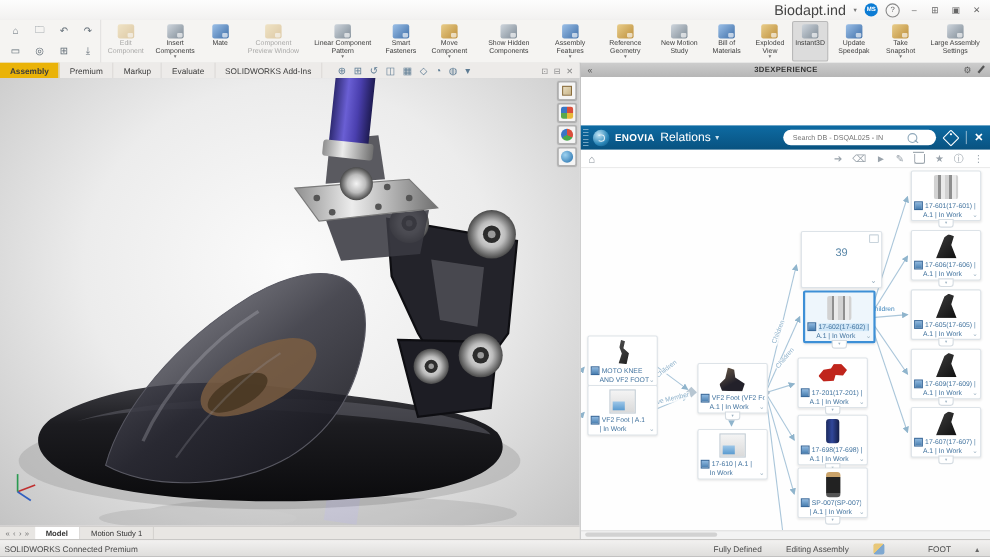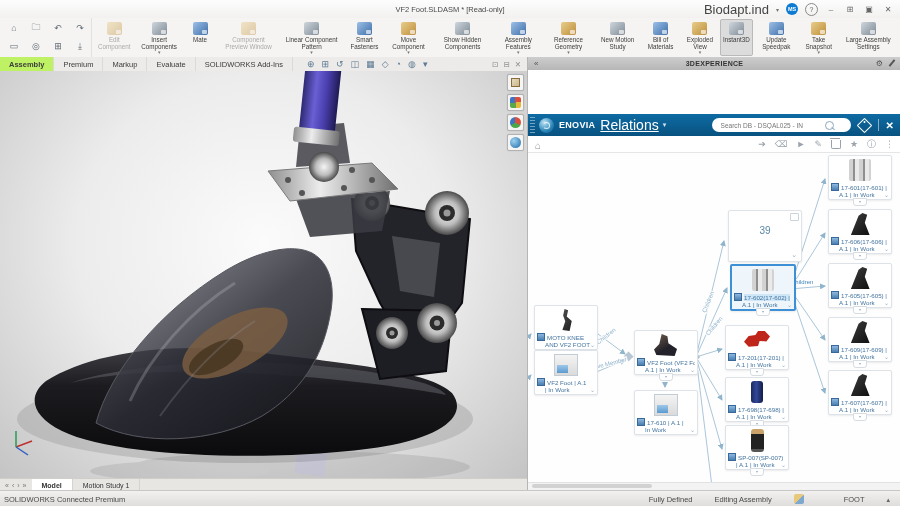--- a/index.html
+++ b/index.html
@@ -32,21 +32,21 @@
   .rbtn:nth-child(3n) .ric{background:linear-gradient(135deg,#9cc0e8,#3f6fa8);}
   .rbtn:nth-child(3n+2) .ric{background:linear-gradient(135deg,#cfd6dd,#7f8b96);}
   .rlbl{font-size:6.3px;line-height:7px;color:#3c3c3c;text-align:center;}
   .rbtn .dcaret{font-size:5px;color:#777;line-height:5px;}
   .rbtn.disabled{opacity:.42;}
   .rbtn.active{background:#dcdcdc;border-color:#b9b9b9;}
 
   
   .tabstrip{position:absolute;left:0;top:57px;width:527px;height:14px;background:#edebe9;border-bottom:1px solid #d6d4d2;display:flex;align-items:stretch;font-size:7.5px;}
   .rtab{padding:0 9px;display:flex;align-items:center;color:#3c3c3c;border-right:1px solid #dcdad8;}
-  .rtab.active{background:#bef264;font-weight:bold;}
+  .rtab.active{background:#eab308;font-weight:bold;}
   .hud{display:flex;align-items:center;gap:7px;margin-left:14px;color:#5d7b93;font-size:9px;}
   .hud span{line-height:10px;}
   .docwin{margin-left:auto;display:flex;gap:5px;align-items:center;padding-right:6px;color:#8a8a8a;font-size:7.5px;}
 
   
   .viewport{position:absolute;left:0;top:71px;width:527px;height:407px;background:radial-gradient(ellipse at 50% 42%,#fbfbfb 0%,#ececec 50%,#c4c4c4 100%);overflow:hidden;}
   .model{position:absolute;left:0;top:0;}
   .vstrip{position:absolute;right:3px;top:3px;display:flex;flex-direction:column;gap:3px;}
   .vicon{width:15px;height:15px;border:1px solid #b2b2b2;background:#f5f5f5;border-radius:2px;position:relative;box-shadow:0 0 1px rgba(0,0,0,.2);}
   .vi-box::after{content:"";position:absolute;inset:3px;border:1px solid #8a6d3b;background:linear-gradient(135deg,#e8dcc0,#c9b68a);}
@@ -74,21 +74,21 @@
   .p-title .pt-label{position:absolute;left:0;right:0;text-align:center;font-weight:bold;letter-spacing:.3px;}
   .p-title .pt-right{margin-left:auto;display:flex;gap:5px;padding-right:5px;position:relative;z-index:2;}
   .pt-gear::after{content:"\2699";font-size:8px;color:#555;}
   .pt-pin{width:8px;height:8px;position:relative;}
   .pt-pin::after{content:"";position:absolute;left:3px;top:0;width:2px;height:8px;background:#555;transform:rotate(40deg);}
   .enovia{height:22px;background:linear-gradient(#0e6ba3,#085280);display:flex;align-items:center;color:#fff;position:relative;margin-top:44px;}
   .grip{width:5px;height:16px;margin:0 2px;background:repeating-linear-gradient(#9fc4da 0 1px,transparent 1px 3px);opacity:.7;}
   .compass{width:15px;height:15px;border-radius:50%;background:radial-gradient(circle at 35% 30%,#bfe4f5,#2a86b8 60%,#0b4f7b);margin:0 5px 0 2px;position:relative;}
   .compass::after{content:"";position:absolute;inset:4px;border-radius:50%;border:1px solid rgba(255,255,255,.8);border-left-color:transparent;}
   .en-brand{font-size:9px;font-weight:bold;letter-spacing:.3px;}
-  .en-view{font-size:14px;margin-left:5px;text-decoration:underline;}
+  .en-view{font-size:11px;margin-left:5px;}
   .en-caret{font-size:7px;margin-left:4px;color:#cfe4f0;}
   .searchbox{margin-left:auto;display:flex;align-items:center;background:#fff;border-radius:8px;height:14px;width:128px;padding:0 4px 0 7px;}
   .searchbox input{border:0;outline:0;width:100px;font-size:6.5px;color:#567;background:transparent;font-family:"Liberation Sans",sans-serif;}
   .mag{width:7px;height:7px;border:1.3px solid #8fa8ba;border-radius:50%;position:relative;margin-left:2px;}
   .mag::after{content:"";position:absolute;left:5px;top:6px;width:4px;height:1.4px;background:#8fa8ba;transform:rotate(40deg);}
   .en-tag{width:9px;height:9px;border:1.3px solid #fff;border-radius:1px;transform:rotate(45deg);margin:0 8px;position:relative;}
   .en-tag::after{content:"";position:absolute;left:1px;top:1px;width:2px;height:2px;border-radius:50%;background:#fff;}
   .en-sep{width:1px;height:12px;background:rgba(255,255,255,.5);}
   .en-close{font-size:10px;font-weight:bold;padding:0 7px;}
   .en-close::after{content:"\2715";}
@@ -136,21 +136,20 @@
   .th-wedge{width:24px;height:22px;background:linear-gradient(135deg,#414141,#0e0e0e);clip-path:polygon(12% 100%,44% 12%,60% 0,80% 8%,70% 44%,90% 100%);}
   .p-hscroll{height:7px;background:#f3f3f3;border-top:1px solid #e2e2e2;position:relative;}
   .p-hthumb{position:absolute;left:4px;top:1px;width:120px;height:4px;background:#d2d2d2;border-radius:2px;}
 </style>
 </head>
 <body>
 
 <div class="page">
 
   <div class="titlebar">
-    <div class="doc-title">VF2 Foot.SLDASM * [Read-only]</div>
     <div class="tb-right">
       <span class="account">Biodapt.ind</span>
       <span class="acct-caret">▾</span>
       <span class="avatar">MS</span>
       <span class="help-btn">?</span>
       <span class="winbtn b-min"></span>
       <span class="winbtn b-tile"></span>
       <span class="winbtn b-restore"></span>
       <span class="winbtn b-close"></span>
     </div>

